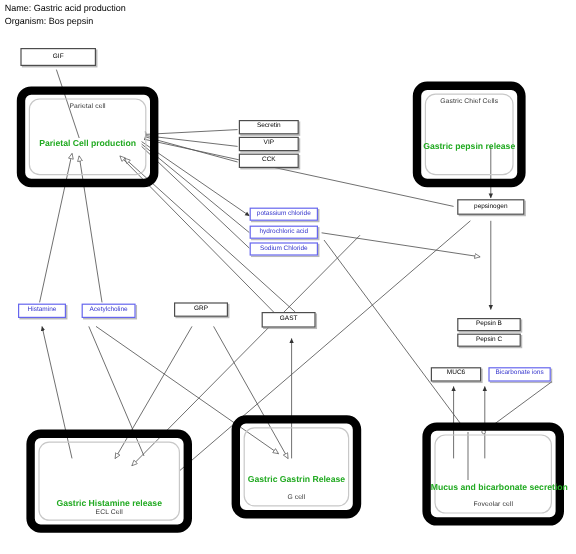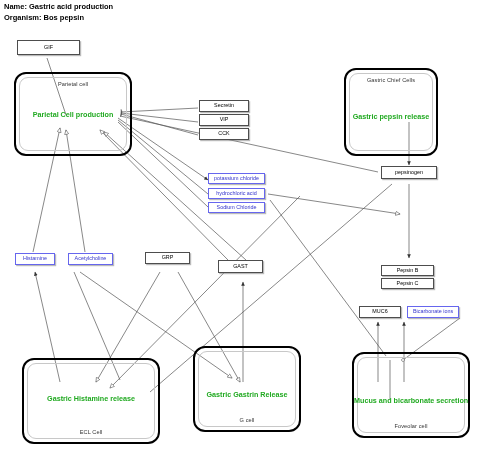--- a/index.html
+++ b/index.html
@@ -17,38 +17,38 @@
     background: #ffffff;
     overflow: hidden;
   }
 
   
   .header {
     position: absolute;
     left: 4px;
     top: 2px;
     font-size: 7.5px;
-    font-weight: bold;
+    font-weight: normal;
     color: #000000;
     line-height: 10.5px;
     white-space: nowrap;
   }
 
   
   #edges {
     position: absolute;
     left: 0; top: 0;
     width: 480px;
     height: 462px;
   }
 
   
   .compartment {
     position: absolute;
-    border: 2px solid #000000;
+    border: 7px solid #000000;
     border-radius: 12px;
     background: transparent;
     box-sizing: border-box;
   }
   .compartment .inner {
     position: absolute;
     left: 3px; top: 3px; right: 3px; bottom: 3px;
     border: 1px solid #c8c8c8;
     border-radius: 9px;
     box-sizing: border-box;
@@ -188,21 +188,21 @@
 
   <div class="compartment" style="left:344px; top:68px; width:94px; height:88px;">
     <div class="inner"></div>
     <div class="comp-label top">Gastric Chief Cells</div>
     <div class="pathway-title" style="top:42px;">Gastric pepsin release</div>
   </div>
 
   <div class="compartment" style="left:22px; top:358px; width:138px; height:86px;">
     <div class="inner"></div>
     <div class="comp-label bottom">ECL Cell</div>
-    <div class="pathway-title" style="top:34px;">Gastric Histamine release</div>
+    <div class="pathway-title" style="top:50px;">Gastric Histamine release</div>
   </div>
 
   <div class="compartment" style="left:193px; top:346px; width:108px; height:86px;">
     <div class="inner"></div>
     <div class="comp-label bottom">G cell</div>
     <div class="pathway-title" style="top:42px;">Gastric Gastrin Release</div>
   </div>
 
   <div class="compartment" style="left:352px; top:352px; width:118px; height:86px;">
     <div class="inner"></div>

